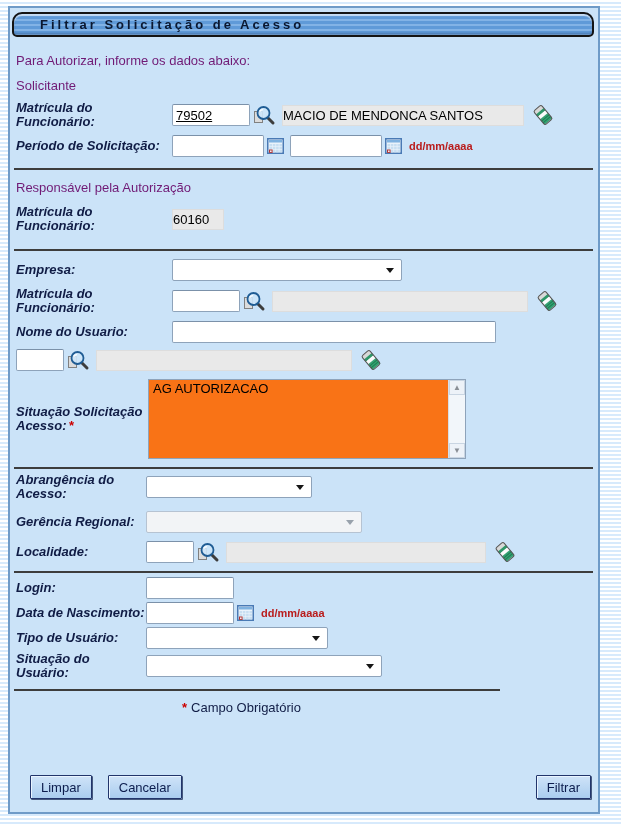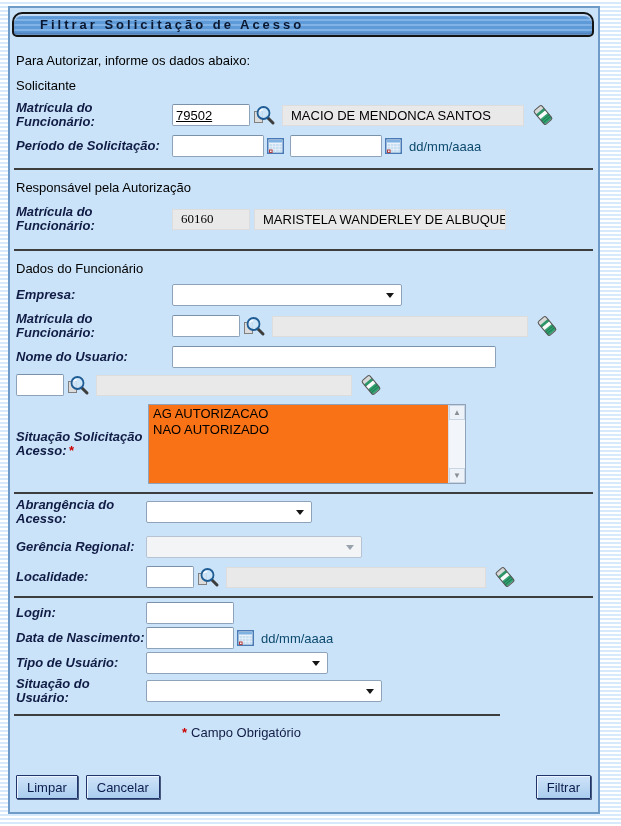--- a/index.html
+++ b/index.html
@@ -14,75 +14,75 @@
     background:#cbe3f8;border:2px solid #6f9bc8;overflow:hidden;
   }
   .titlebar{
     margin:4px 4px 0 2px;height:25px;
     border:2px solid #141414;border-radius:10px 10px 5px 5px;
     background:repeating-linear-gradient(180deg,#82b3e6 0 2px,#5f9ad8 2px 5px);
     box-shadow:inset 0 2px 1px rgba(255,255,255,.55), inset 0 -2px 2px rgba(20,40,80,.25);
     display:flex;align-items:center;padding-left:18px;
   }
   .titlebar .ttl{font-size:13px;font-weight:bold;letter-spacing:3px;color:#0b1830;padding-left:8px;}
-  .txtline{font-size:13px;color:#000000;margin-left:6px;}
+  .txtline{font-size:13px;color:#701a75;margin-left:6px;}
   .intro{margin-top:16px;}
   .sechead{margin-top:10px;}
   .frow{display:flex;align-items:center;margin:6px 0 0 6px;}
   .flabel{width:156px;flex-shrink:0;font-size:13px;font-weight:bold;color:#101c45;line-height:14px;font-style:italic;}
   .flabel .lbl{white-space:pre-line;}
   .flabel2{width:130px;}
   .flabel3{width:132px;}
   .req{color:#cc0000;font-weight:bold;margin-left:2px;}
   .txt{
     height:22px;border:1px solid #8ea3ba;border-top-color:#7b91a9;border-radius:2px;
     background:#fff;font-family:"Liberation Sans",sans-serif;font-size:13px;color:#000;
     padding:1px 3px;
   }
   .ro{
     height:21px;background:#e9e9e9;border:1px solid #dddddd;
     font-size:13px;color:#000;display:flex;align-items:center;
-    padding:1px 8px;overflow:hidden;white-space:nowrap;
+    padding:1px 0;overflow:hidden;white-space:nowrap;
   }
   .sel{
     height:22px;background:#fff;border:1px solid #8ea3ba;border-radius:2px;
     display:flex;align-items:center;justify-content:flex-end;padding-right:7px;
   }
   .sel .tri{width:0;height:0;border-left:4px solid transparent;border-right:4px solid transparent;border-top:5px solid #161616;}
   .sel.disabled{background:#f2f4f6;border-color:#b6c3d2;}
   .sel.disabled .tri{border-top-color:#98a2ac;}
   .icon{display:inline-flex;align-items:center;justify-content:center;flex-shrink:0;}
   .mag{margin-left:3px;}
   .cal{margin-left:3px;}
   .erase{margin-left:8px;}
   .afterico{margin-left:6px;}
-  .hint{font-size:13px;color:#0c4a6e;margin-left:7px;}
+  .hint{font-size:11px;color:#b91c1c;margin-left:7px;font-weight:bold;}
   .sep{border-top:2px solid #3d3d3d;margin:11px 5px 0 4px;height:0;}
   .sep.short{width:486px;margin-right:0;}
   .listbox{
     width:318px;height:80px;background:#f97316;border:1px solid #8ea3ba;
     position:relative;overflow:hidden;
   }
   .lb-opt{font-size:13px;color:#000;padding:1px 4px 0 4px;white-space:nowrap;}
   .lb-scroll{position:absolute;top:0;right:0;bottom:0;width:17px;background:#f2f6fa;border-left:1px solid #d6dee8;}
   .sb-btn{position:absolute;left:0;width:16px;height:15px;background:#edf2f8;border:1px solid #c9d5e2;
     display:flex;align-items:center;justify-content:center;font-size:8px;color:#8a8f96;}
   .sb-up{top:0;} .sb-dn{bottom:0;}
   .campo{margin:9px 0 0 170px;font-size:13px;color:#101c45;display:flex;align-items:center;gap:4px;}
-  .btnrow{position:absolute;left:6px;right:7px;bottom:13px;display:flex;gap:8px;}
+  .btnrow{position:absolute;left:20px;right:7px;bottom:13px;display:flex;gap:16px;}
   .btn{
     height:24px;padding:2px 10px;font-family:"Liberation Sans",sans-serif;font-size:13px;color:#0c1c4d;
     background:linear-gradient(#cfe3f8,#aacdef);
     border:1px solid #22356b;border-radius:1px;
     box-shadow:1px 1px 0 #46597e, inset 1px 1px 0 #e9f4ff;
     cursor:pointer;
   }
   .btn-filtrar{margin-left:auto;}
   .mt8{margin-top:8px;} .mt4{margin-top:4px;} .mt3{margin-top:3px;} .mt10{margin-top:10px;} .mt16{margin-top:16px;}
-  .w48{width:48px;} .w64{width:78px;font-family:Liberation Serif, serif;} .w68{width:68px;} .w78{width:78px;text-decoration:underline;} .w88{width:88px;} .w92{width:92px;}
+  .w48{width:48px;} .w64{width:52px;} .w68{width:68px;} .w78{width:78px;text-decoration:underline;} .w88{width:88px;} .w92{width:92px;}
   .w166{width:166px;} .w182{width:182px;} .w216{width:216px;} .w230{width:230px;} .w236{width:236px;}
   .w242{width:242px;} .w252{width:252px;} .w256{width:256px;} .w260{width:260px;} .w282{width:282px;} .w324{width:324px;}
 </style>
 </head>
 <body>
 
 <div class="panel">
 
   <div class="titlebar">
     <span class="ttl">Filtrar Solicitação de Acesso</span>
@@ -167,26 +167,24 @@
     <span class="hint">dd/mm/aaaa</span>
   </div>
 
   <div class="sep"></div>
 
   <div class="txtline sechead">Responsável pela Autorização</div>
 
   <div class="frow mt10">
     <div class="flabel"><span class="lbl">Matrícula do Funcionário:</span></div>
     <div class="ro w64">60160</div>
-    <div class="ro w252" style="margin-left:4px;">MARISTELA WANDERLEY DE ALBUQUE</div>
   </div>
 
   <div class="sep mt16"></div>
 
-  <div class="txtline sechead">Dados do Funcionário</div>
 
   <div class="frow mt8">
     <div class="flabel"><span class="lbl">Empresa:</span></div>
     <div class="sel w230">
         <span class="tri"></span>
       </div>
   </div>
 
   <div class="frow">
     <div class="flabel"><span class="lbl">Matrícula do Funcionário:</span></div>
@@ -246,21 +244,20 @@
         </g>
       </svg>
     </span>
   </div>
 
   <div class="frow mt8">
     <div class="flabel flabel3"><span class="lbl">Situação Solicitação
 Acesso:</span><span class="req">*</span></div>
     <div class="listbox">
       <div class="lb-opt">AG AUTORIZACAO</div>
-      <div class="lb-opt">NAO AUTORIZADO</div>
       <div class="lb-scroll">
         <div class="sb-btn sb-up">▲</div>
         <div class="sb-btn sb-dn">▼</div>
       </div>
     </div>
   </div>
 
   <div class="sep mt8"></div>
 
   <div class="frow mt4">

